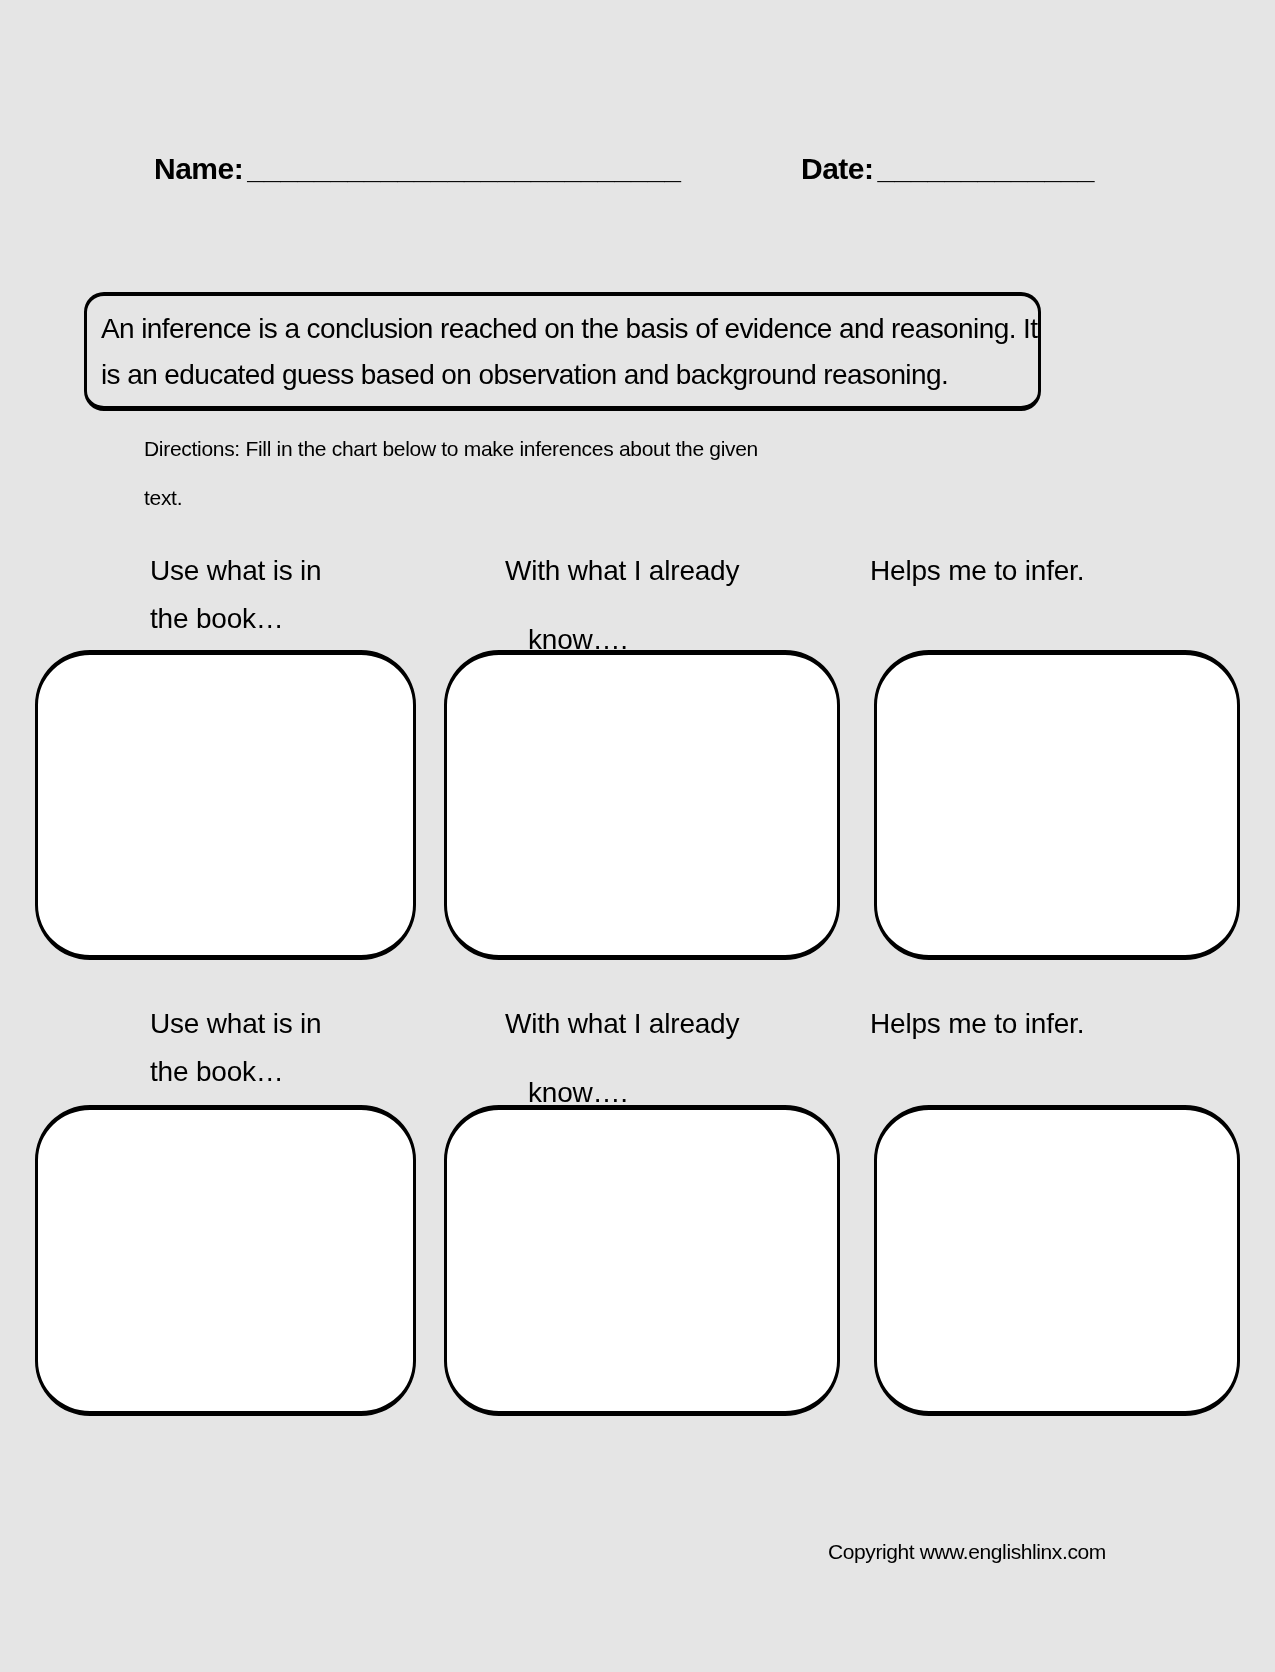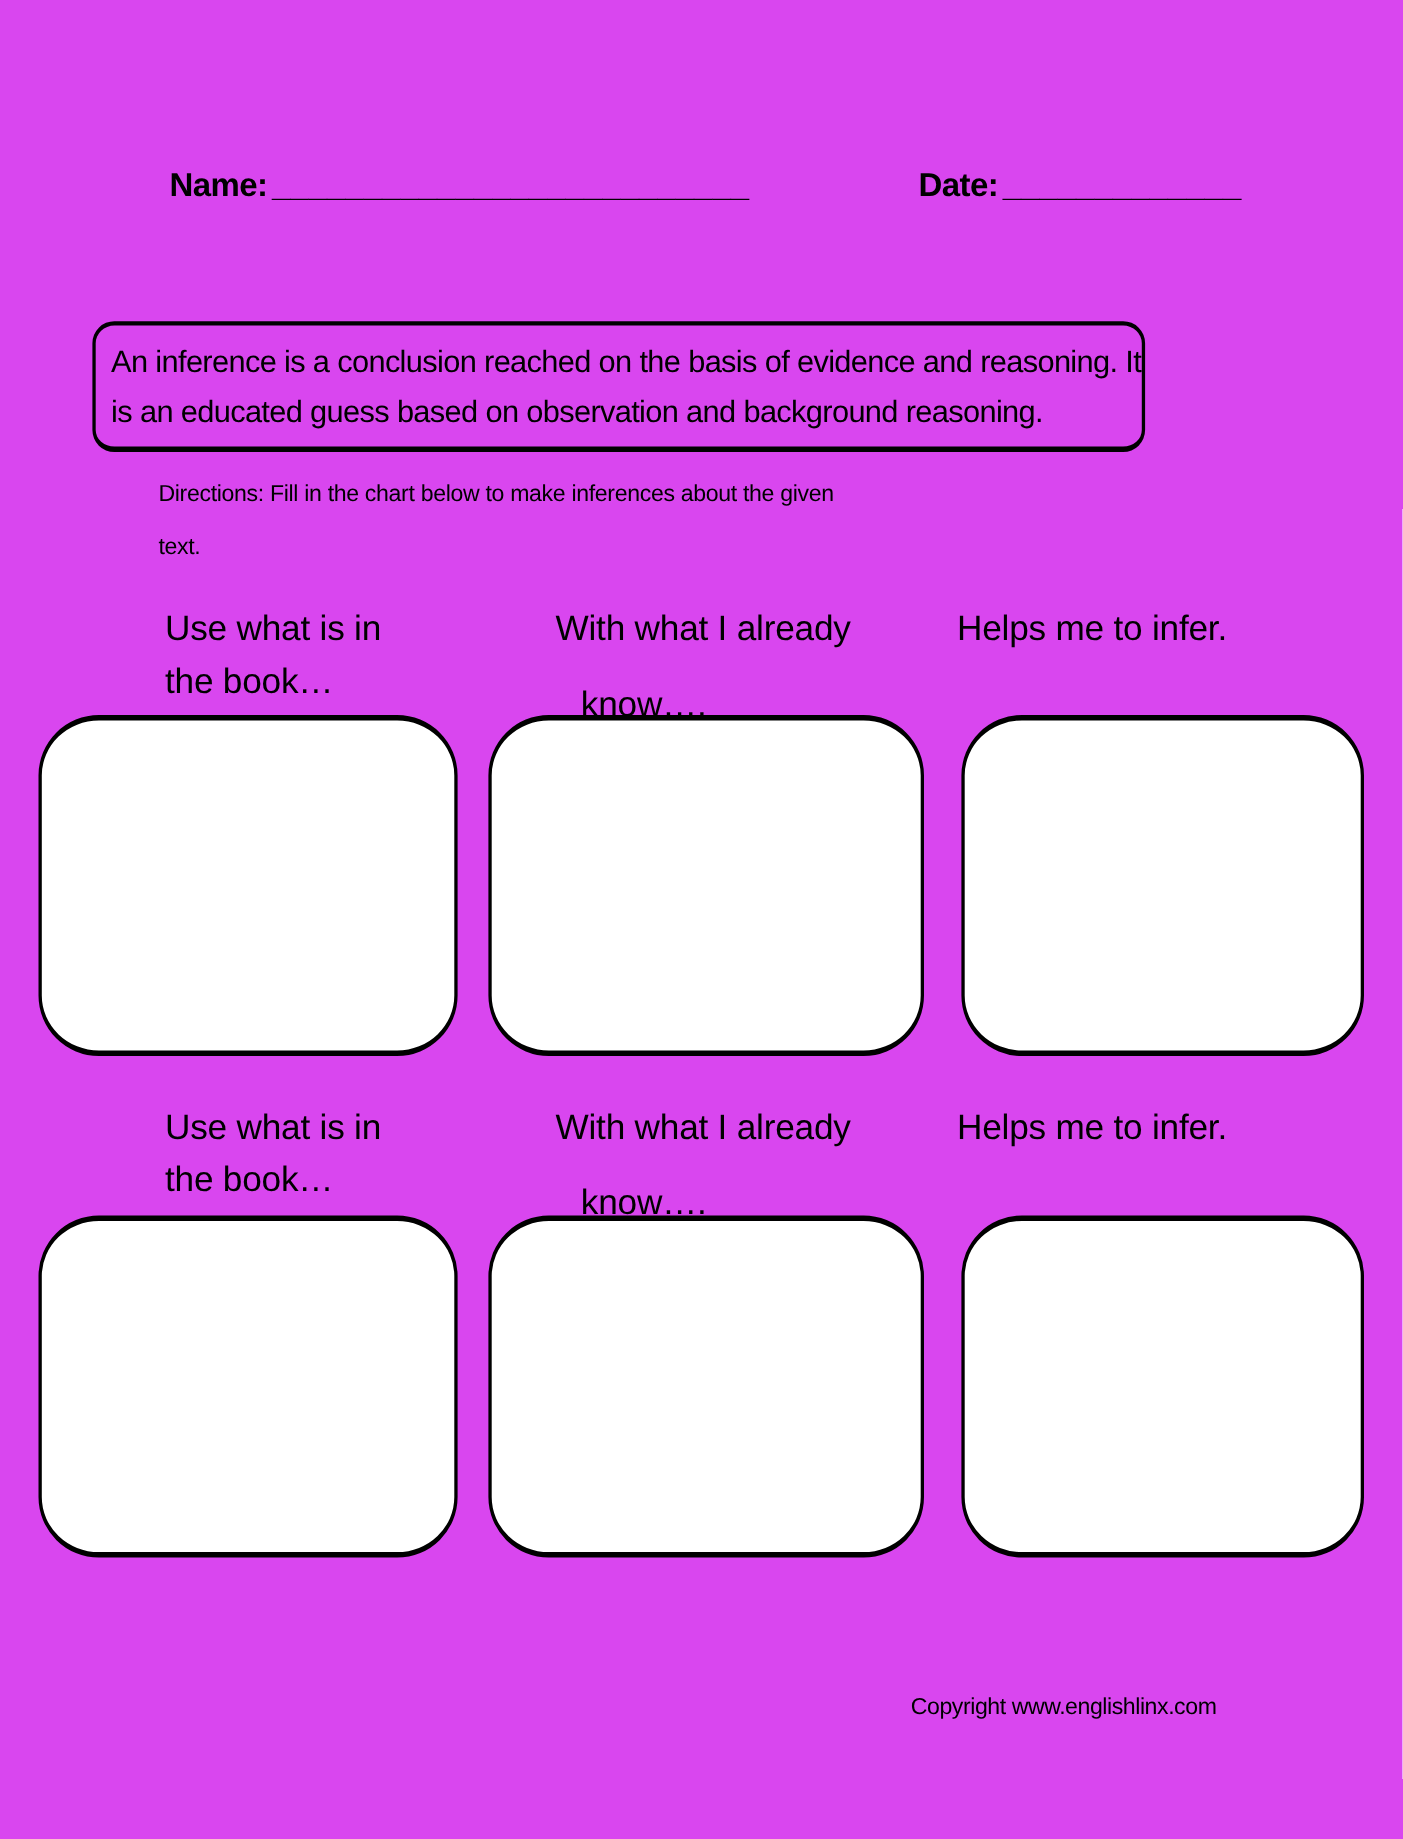--- a/index.html
+++ b/index.html
@@ -1,38 +1,38 @@
 <!DOCTYPE html>
 <html><head>
 <meta charset="utf-8">
 <style>
   html,body{margin:0;padding:0;background:#ffffff;}
   #page{
     position:relative;
     width:1275px;height:1672px;
-    background:#d946ef;
+    background:#e5e5e5;
     font-family:"Liberation Sans",sans-serif;
     color:#000000;
     overflow:hidden;
   }
   .abs{position:absolute;}
 
   
   #name-date-row{top:152px;left:0;width:1275px;height:46px;}
   .nd-label{
     font-weight:bold;font-size:30px;letter-spacing:-0.5px;
     display:inline-block;vertical-align:baseline;
   }
   .nd-blank{
     font-weight:bold;font-size:30px;letter-spacing:0px;
     display:inline-block;margin-left:4px;vertical-align:baseline;
     white-space:nowrap;
   }
   #name-group{position:absolute;left:154px;top:0;}
-  #date-group{position:absolute;left:801px;top:0;margin-left:34px;}
+  #date-group{position:absolute;left:801px;top:0;}
 
   
   #page-title{
     top:216px;left:0;width:1275px;
     text-align:center;
     font-family:"Liberation Serif",serif;
     font-weight:bold;font-size:34px;
   }
 
   
@@ -45,21 +45,21 @@
   }
   .def-line{
     font-size:28px;letter-spacing:-0.6px;line-height:46px;white-space:nowrap;
   }
 
   
   #directions{left:144px;top:424px;width:1000px;}
   .dir-line{font-size:21px;letter-spacing:-0.3px;line-height:49px;white-space:nowrap;}
 
   
-  .col-head{font-size:32px;letter-spacing:-0.2px;line-height:48px;white-space:nowrap;}
+  .col-head{font-size:28px;letter-spacing:-0.2px;line-height:48px;white-space:nowrap;}
   .head-group{height:100px;}
   #headers-1{top:547px;left:0;width:1275px;}
   #headers-2{top:1000px;left:0;width:1275px;}
   .col1{position:absolute;left:150px;top:0;}
   .col2{position:absolute;left:505px;top:0;}
   .col2 .line2{padding-left:23px;margin-top:21px;}
   .col3{position:absolute;left:870px;top:0;text-align:center;}
 
   
   .inf-box{

